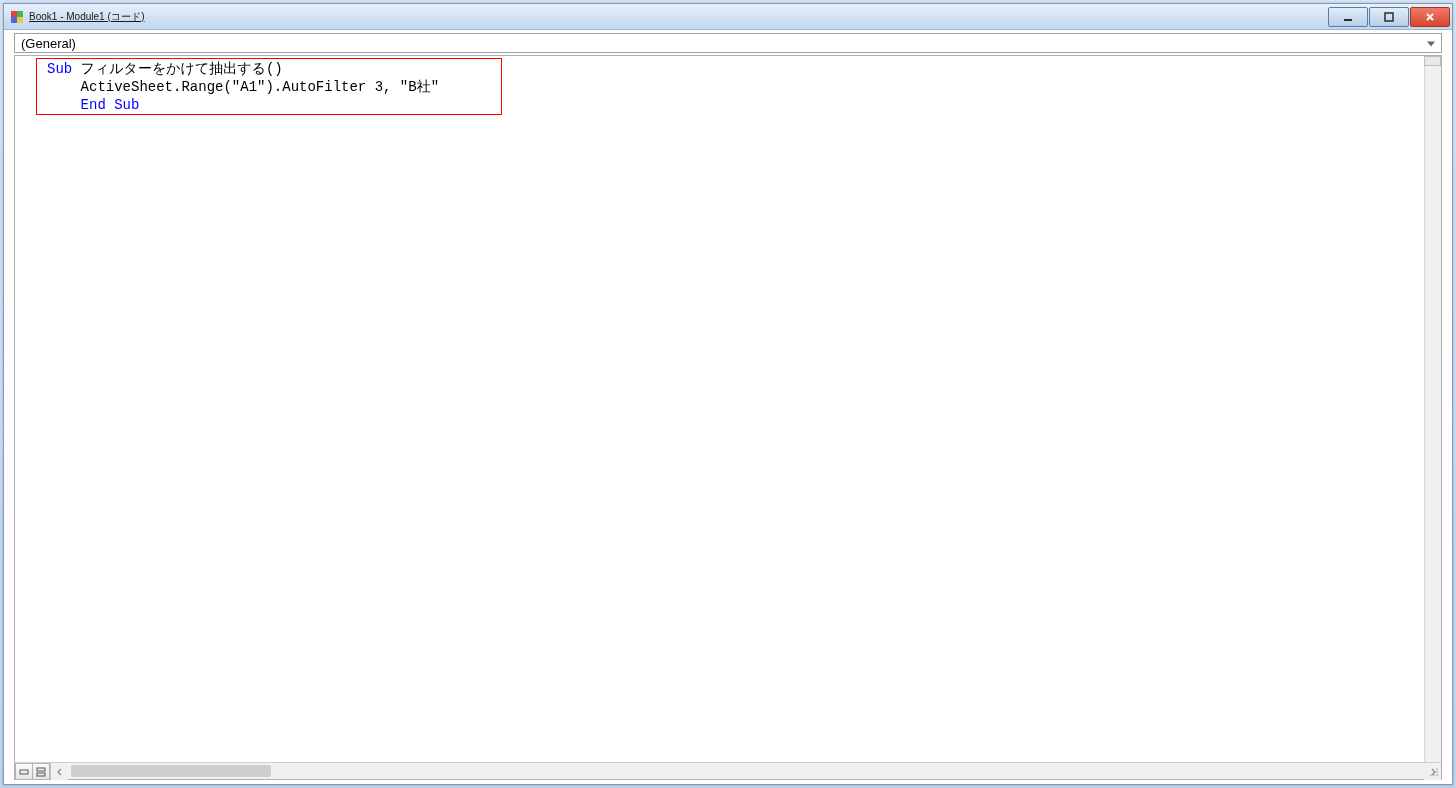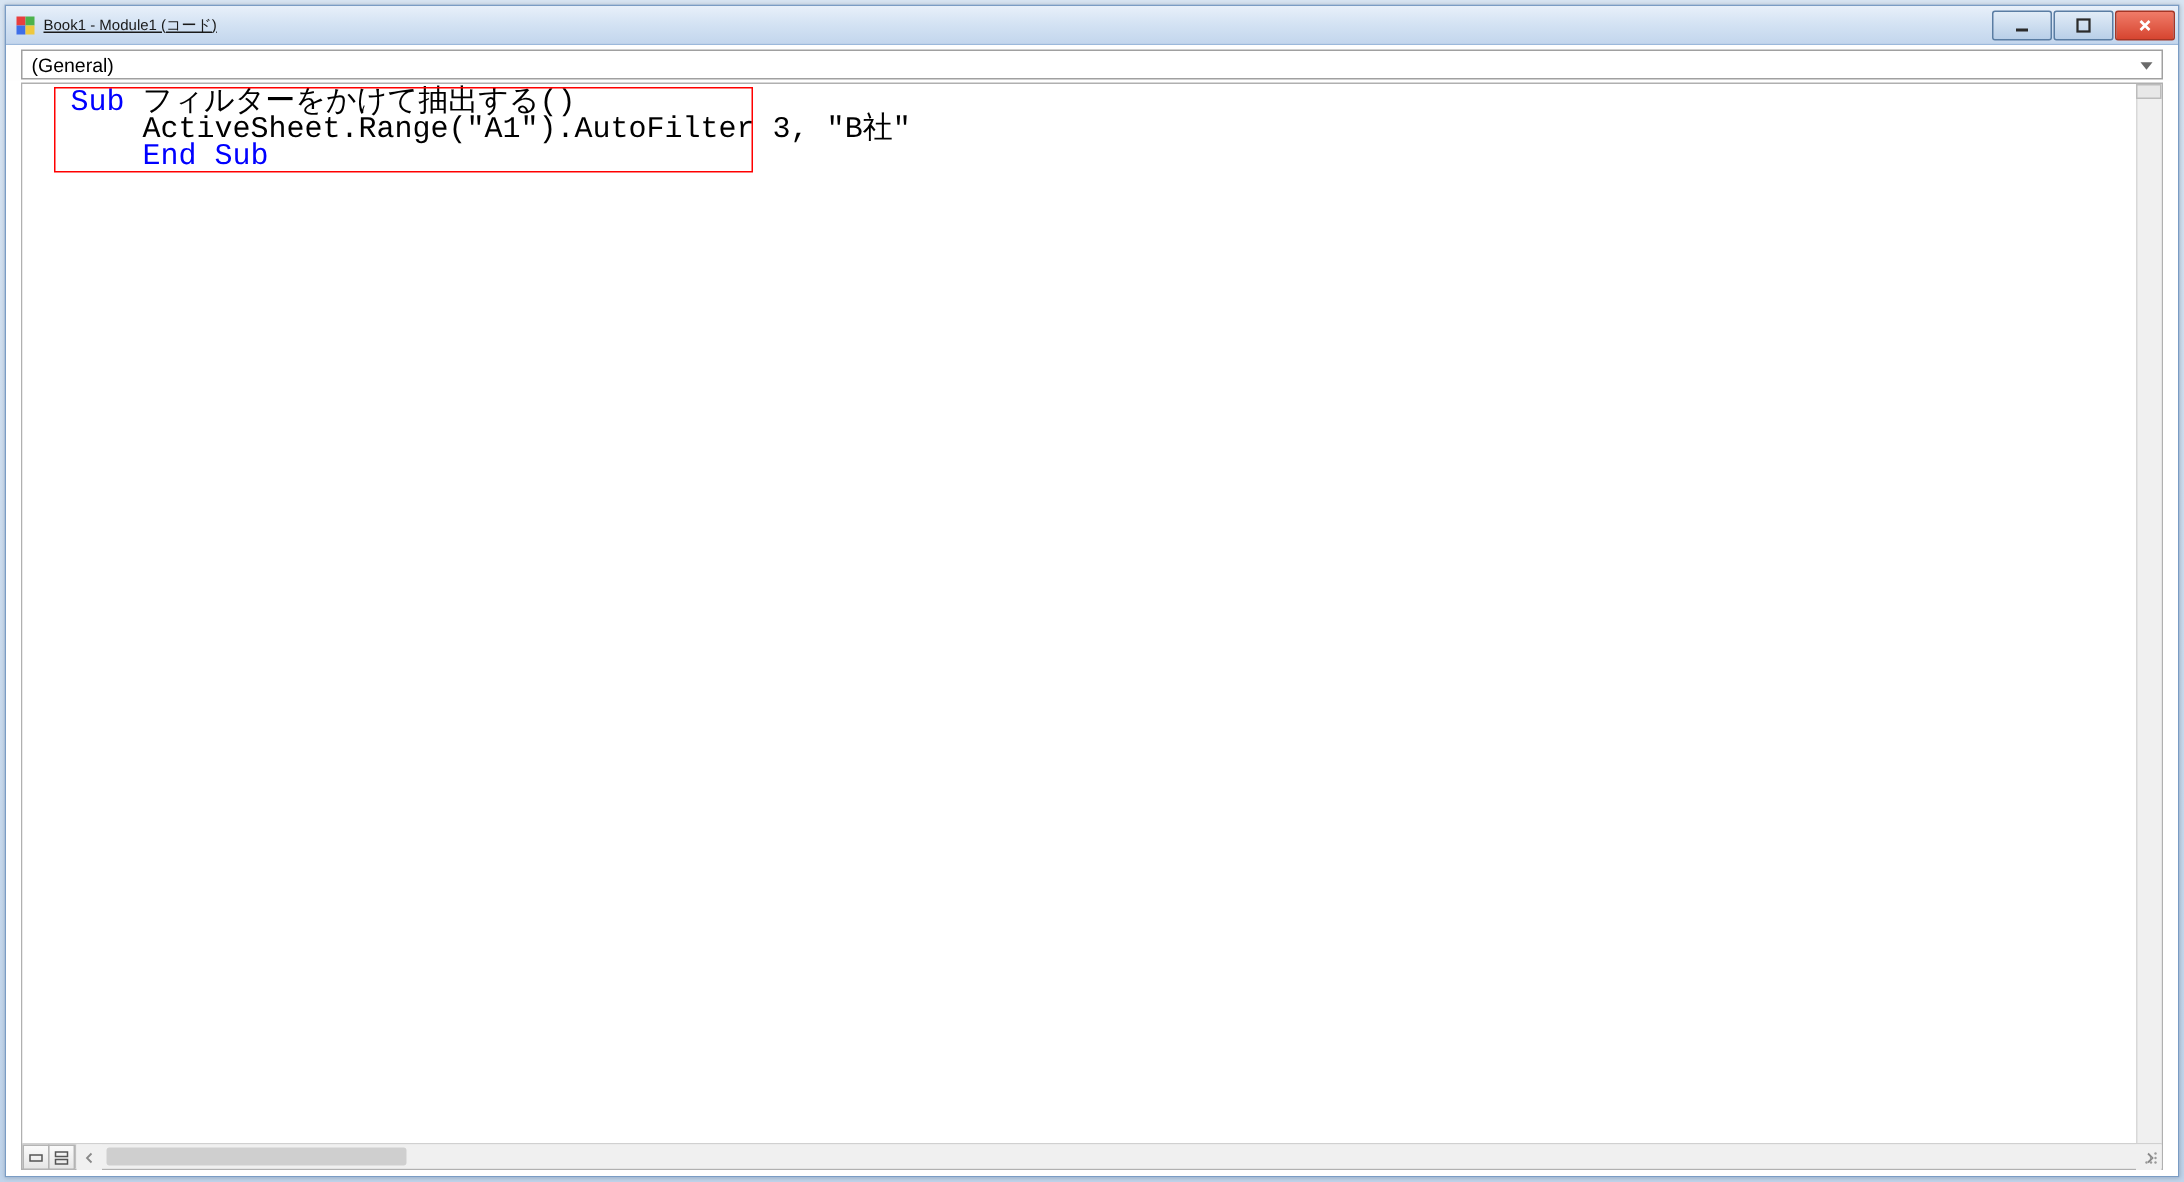--- a/index.html
+++ b/index.html
@@ -156,21 +156,21 @@
       left: 21px;
       top: 2px;
       width: 466px;
       height: 57px;
       border: 1px solid #ff0000;
       pointer-events: none;
     }
 
     pre.code {
       font-family: "Consolas", "Courier New", monospace;
-      font-size: 20px;
+      font-size: 14px;
       line-height: 18px;
       padding: 4px 10px 4px 32px;
       white-space: pre;
       color: #000000;
     }
 
     .kw { color: #0000ff; }
     .nm { color: #000000; }
 
     .vscroll {

